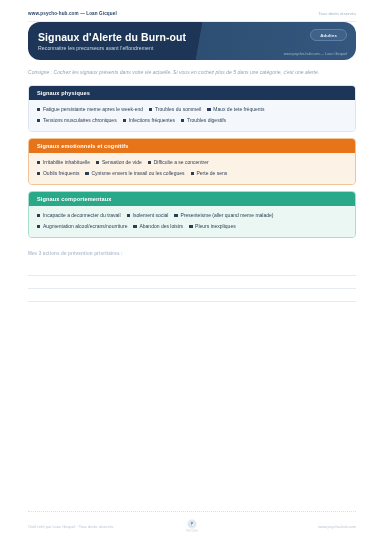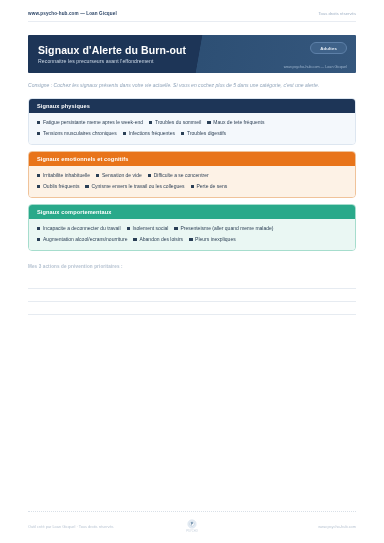--- a/index.html
+++ b/index.html
@@ -44,23 +44,22 @@
   }
   .topbar-rights {
     font-size: 4.2px;
     color: #9fb0c4;
     white-space: nowrap;
   }
 
   
   .hero {
     position: relative;
-    margin-top: 13px;
     height: 38px;
-    border-radius: 1px;
+    border-radius: 12px;
     background: linear-gradient(100deg, #1d3557 0%, #1d3557 52%, #2d4f74 52.2%, #35577d 100%);
     overflow: hidden;
     display: flex;
     align-items: center;
   }
   .hero-left {
     padding-left: 10px;
     flex: 1 1 auto;
   }
   .hero-title {

